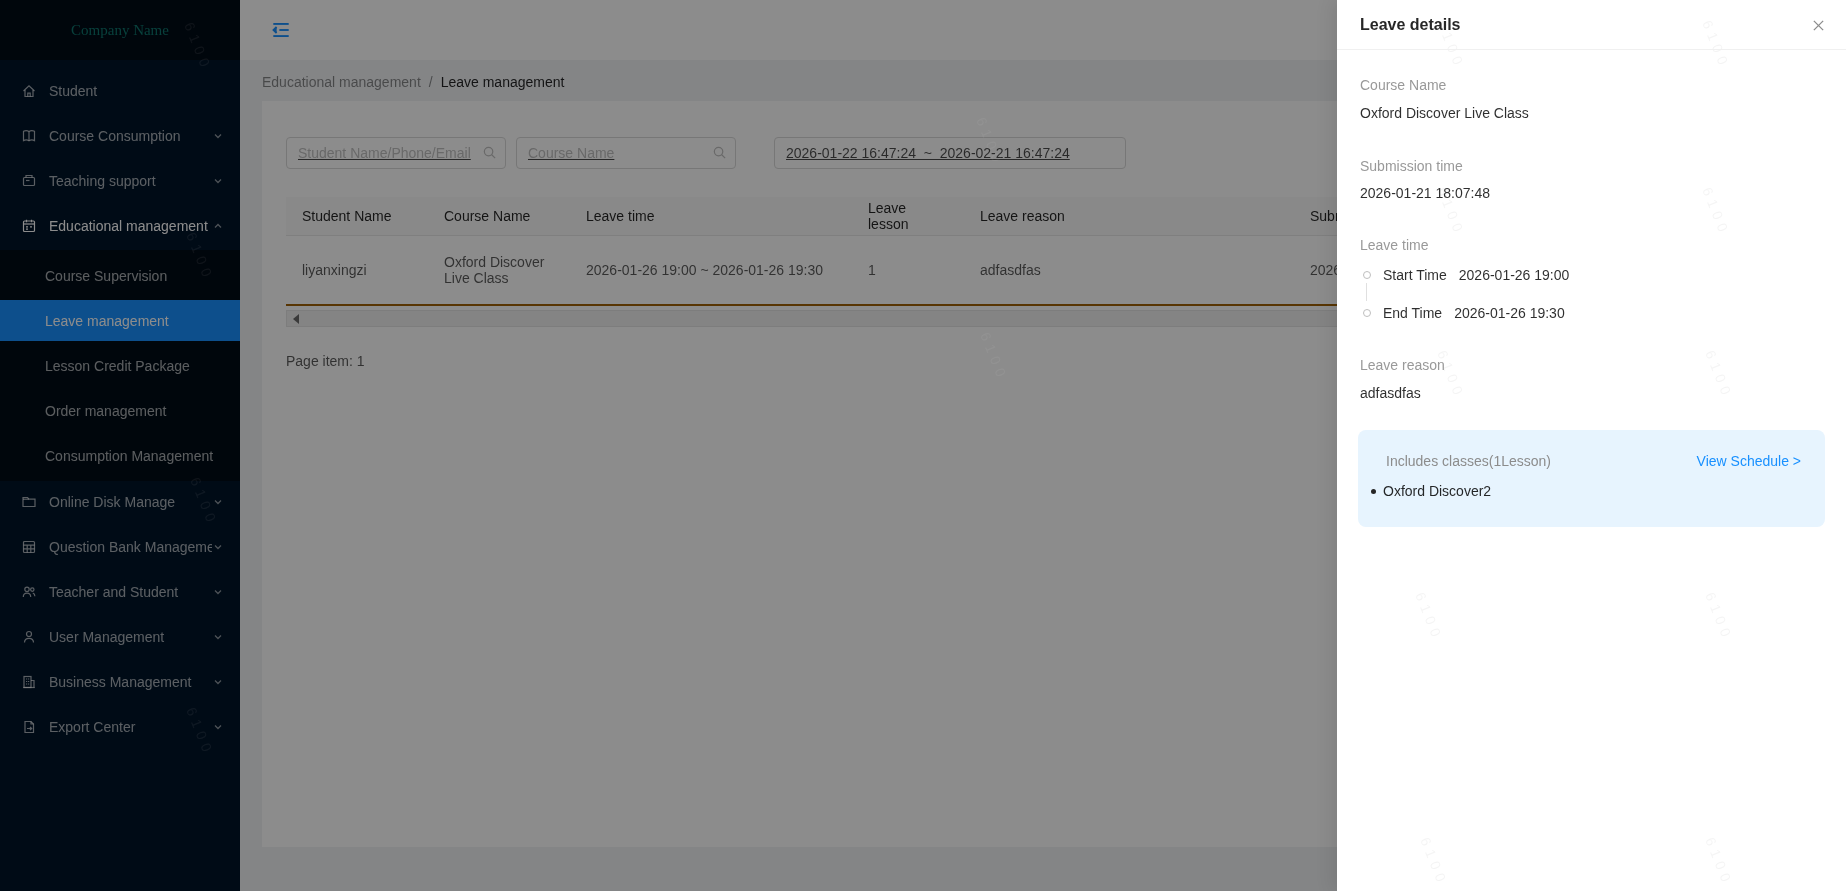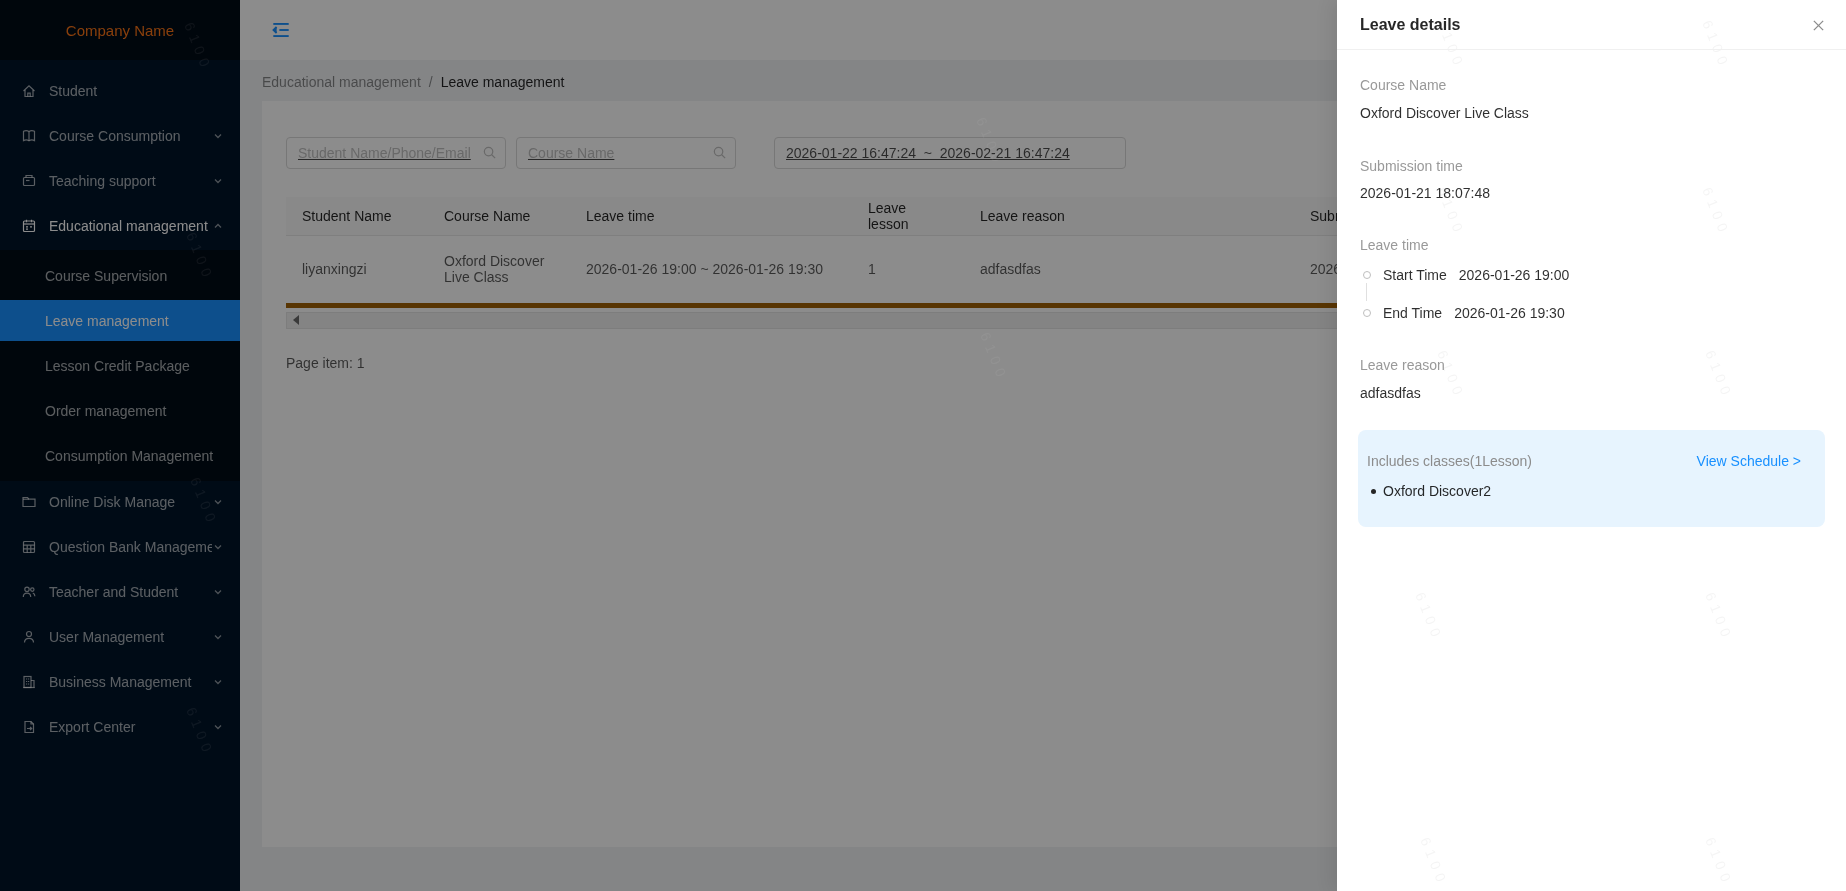--- a/index.html
+++ b/index.html
@@ -1,22 +1,22 @@
 <!DOCTYPE html>
 <html><head>
 <meta charset="utf-8">
 <style>
   * { margin:0; padding:0; box-sizing:border-box; }
   body { font-family:"Liberation Sans", sans-serif; font-size:14px; }
   .app { position:relative; width:1846px; height:891px; overflow:hidden; background:#f0f2f5; }
 
   
   .sidebar { position:absolute; left:0; top:0; width:240px; height:891px; background:#001529; z-index:10; }
-  .logo { height:60px; background:#000c17; color:#f97316; font-size:15px; font-weight:500;
-          display:flex; align-items:center; justify-content:center; }
+  .logo { height:60px; background:#000c17; color:#0f766e; font-size:15px; font-weight:500;
+          display:flex; align-items:center; justify-content:center;font-family:Liberation Serif, serif; }
   .menu { padding-top:10px; }
   .nav-item { height:41px; margin-bottom:4px; display:flex; align-items:center;
               padding:0 16px 0 21px; color:rgba(255,255,255,0.65); cursor:pointer; }
   .nav-item .nav-icon { width:16px; height:16px; margin-right:12px; flex:0 0 16px; display:flex; }
   .nav-item .nav-label { flex:1; white-space:nowrap; overflow:hidden; }
   .nav-item .chev { width:12px; height:12px; display:flex; color:rgba(255,255,255,0.55); }
   .nav-item.open { color:#fff; }
   .submenu { background:#000c17; padding:1px 0; }
   .sub-item { height:41px; margin:4px 0; display:flex; align-items:center; padding-left:45px;
               color:rgba(255,255,255,0.65); cursor:pointer; }
@@ -42,21 +42,21 @@
   .input-wrap .search-ic { position:absolute; right:9px; top:8px; width:15px; height:15px; color:#bfbfbf; }
   .w1 { width:220px; margin-right:10px; }
   .w2 { width:220px; margin-right:38px; }
   .w3 { width:352px; }
   .w3 input { padding-right:11px; text-align:left; color:rgba(0,0,0,0.70); }
 
   table.grid { border-collapse:collapse; table-layout:fixed; width:1512px; margin-top:28px; }
   table.grid th { background:#fafafa; height:38px; text-align:left; padding:0 16px;
       font-weight:500; color:rgba(0,0,0,0.85); border-bottom:1px solid #e8e8e8; font-size:14px; }
   table.grid td { height:70px; padding:8px 16px; color:rgba(0,0,0,0.65);
-      border-bottom:5px solid #a16207; vertical-align:middle; }
+      border-bottom:2px solid #a16207; vertical-align:middle; }
   td.link { color:#1890ff; cursor:pointer; }
 
   .hscroll { margin-top:4px; width:1512px; height:17px; background:#f0f0f0; border:1px solid #e3e3e3;
              display:flex; align-items:center; }
   .hscroll .arrow-left { width:17px; height:100%; display:flex; align-items:center; justify-content:center; cursor:pointer; }
   .hscroll .arrow-left i { width:0; height:0; border-top:5px solid transparent; border-bottom:5px solid transparent;
              border-right:6px solid #6b6b6b; display:block; }
   .page-item { margin-top:26px; color:rgba(0,0,0,0.65); }
 
   
@@ -77,21 +77,21 @@
              align-items:center; justify-content:center; color:#8c8c8c; cursor:pointer; }
   .d-label { position:absolute; left:23px; color:#999; font-size:14px; }
   .d-value { position:absolute; left:23px; color:rgba(0,0,0,0.82); font-size:14px; }
   .time-row { position:absolute; left:23px; display:flex; align-items:center; height:16px; }
   .time-dot { width:8px; height:8px; border:1px solid #bfbfbf; border-radius:50%; margin-left:3px; background:#fff; }
   .time-label { margin-left:12px; color:rgba(0,0,0,0.82); }
   .time-value { margin-left:12px; color:rgba(0,0,0,0.82); }
   .time-line { position:absolute; left:29px; top:283px; width:1px; height:18px; background:#e0e0e0; }
   .includes-box { position:absolute; left:21px; right:21px; top:430px; height:97px;
                   background:#e7f4fe; border-radius:8px; }
-  .inc-label { position:absolute; left:9px; top:23px; color:#8c8c8c; }
+  .inc-label { position:absolute; left:28px; top:23px; color:#8c8c8c; }
   .inc-link { position:absolute; right:24px; top:23px; color:#1890ff; cursor:pointer; }
   .inc-bullet { position:absolute; left:13px; top:53px; display:flex; align-items:center; }
   .inc-dot { width:5px; height:5px; border-radius:50%; background:#262626; margin-right:7px; }
   .inc-text { color:rgba(0,0,0,0.85); }
 
   svg { display:block; }
 </style>
 </head>
 <body>
 

